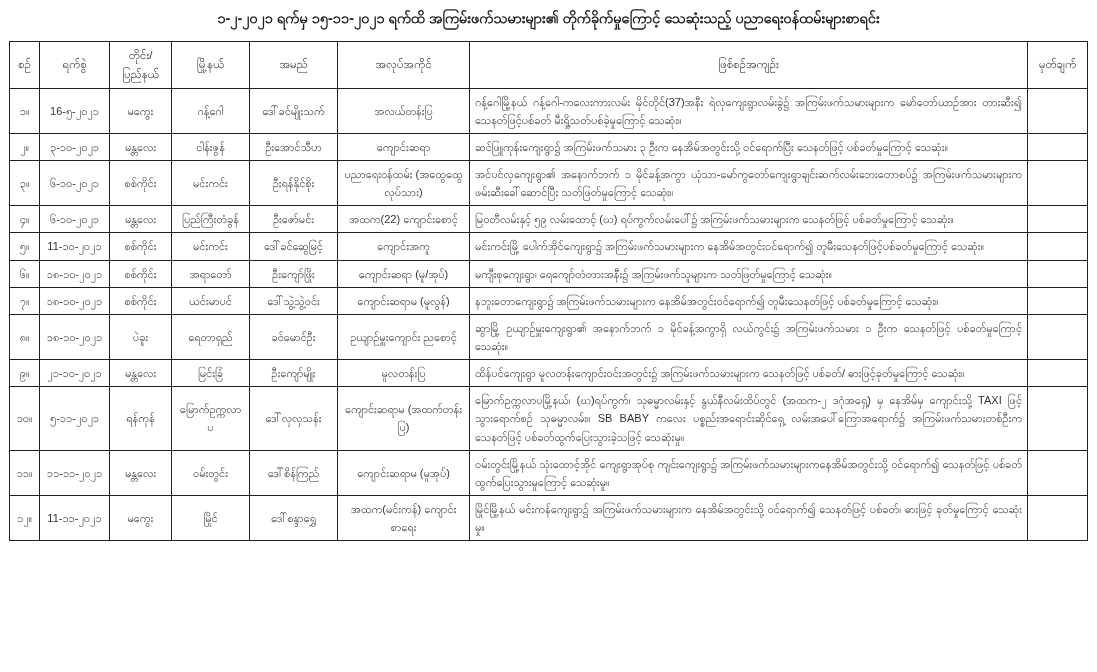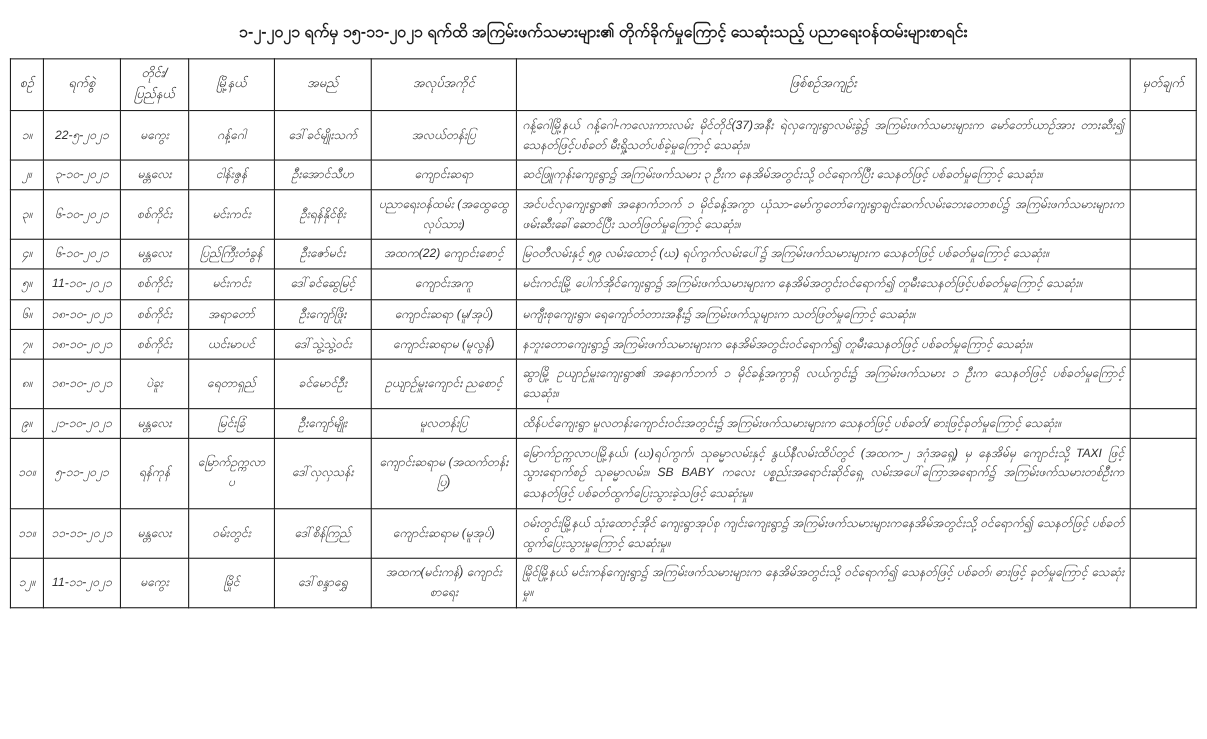--- a/index.html
+++ b/index.html
@@ -6,37 +6,36 @@
     margin: 0;
     padding: 0;
     background: #ffffff;
     font-family: "Liberation Sans", "DejaVu Sans", sans-serif;
     color: #2f2f2f;
   }
   .page {
     width: 1097px;
     height: 672px;
     box-sizing: border-box;
-    padding: 17px 9px 8px 9px;
+    padding: 5px 9px 8px 9px;
     background: #ffffff;
     overflow: hidden;
   }
   .doc-title {
     text-align: center;
     font-size: 14.5px;
     font-weight: bold;
     color: #1c1c1c;
     line-height: 1.9;
     margin: 0 0 8px 0;
   }
   table.casualty {
     width: 100%;
     border-collapse: collapse;
     table-layout: fixed;
-    font-style: italic;
   }
   table.casualty th,
   table.casualty td {
     border: 1px solid #1f1f1f;
     font-size: 11px;
     color: #333333;
     vertical-align: middle;
     padding: 4px 5px;
     line-height: 1.65;
     word-wrap: break-word;
@@ -90,21 +89,21 @@
         <th>မြို့နယ်</th>
         <th>အမည်</th>
         <th>အလုပ်အကိုင်</th>
         <th>ဖြစ်စဉ်အကျဉ်း</th>
         <th>မှတ်ချက်</th>
       </tr>
     </thead>
     <tbody id="table-body">
         <tr>
       <td class="c">၁။</td>
-      <td class="c">22-၅-၂၀၂၁</td>
+      <td class="c">16-၅-၂၀၂၁</td>
       <td class="c">မကွေး</td>
       <td class="c">ဂန့်ဂေါ</td>
       <td class="c">ဒေါ်ခင်မျိုးသက်</td>
       <td class="c">အလယ်တန်းပြ</td>
       <td class="incident">ဂန့်ဂေါမြို့နယ် ဂန့်ဂေါ-ကလေးကားလမ်း မိုင်တိုင်(37)အနီး ရဲလှကျေးရွာလမ်းခွဲ၌ အကြမ်းဖက်သမားများက မော်တော်ယာဉ်အား တားဆီး၍ သေနတ်ဖြင့်ပစ်ခတ် မီးရှို့သတ်ပစ်ခဲ့မှုကြောင့် သေဆုံး။</td>
       <td class="c"></td>
     </tr>
         <tr>
       <td class="c">၂။</td>
       <td class="c">၃-၁၀-၂၀၂၁</td>

